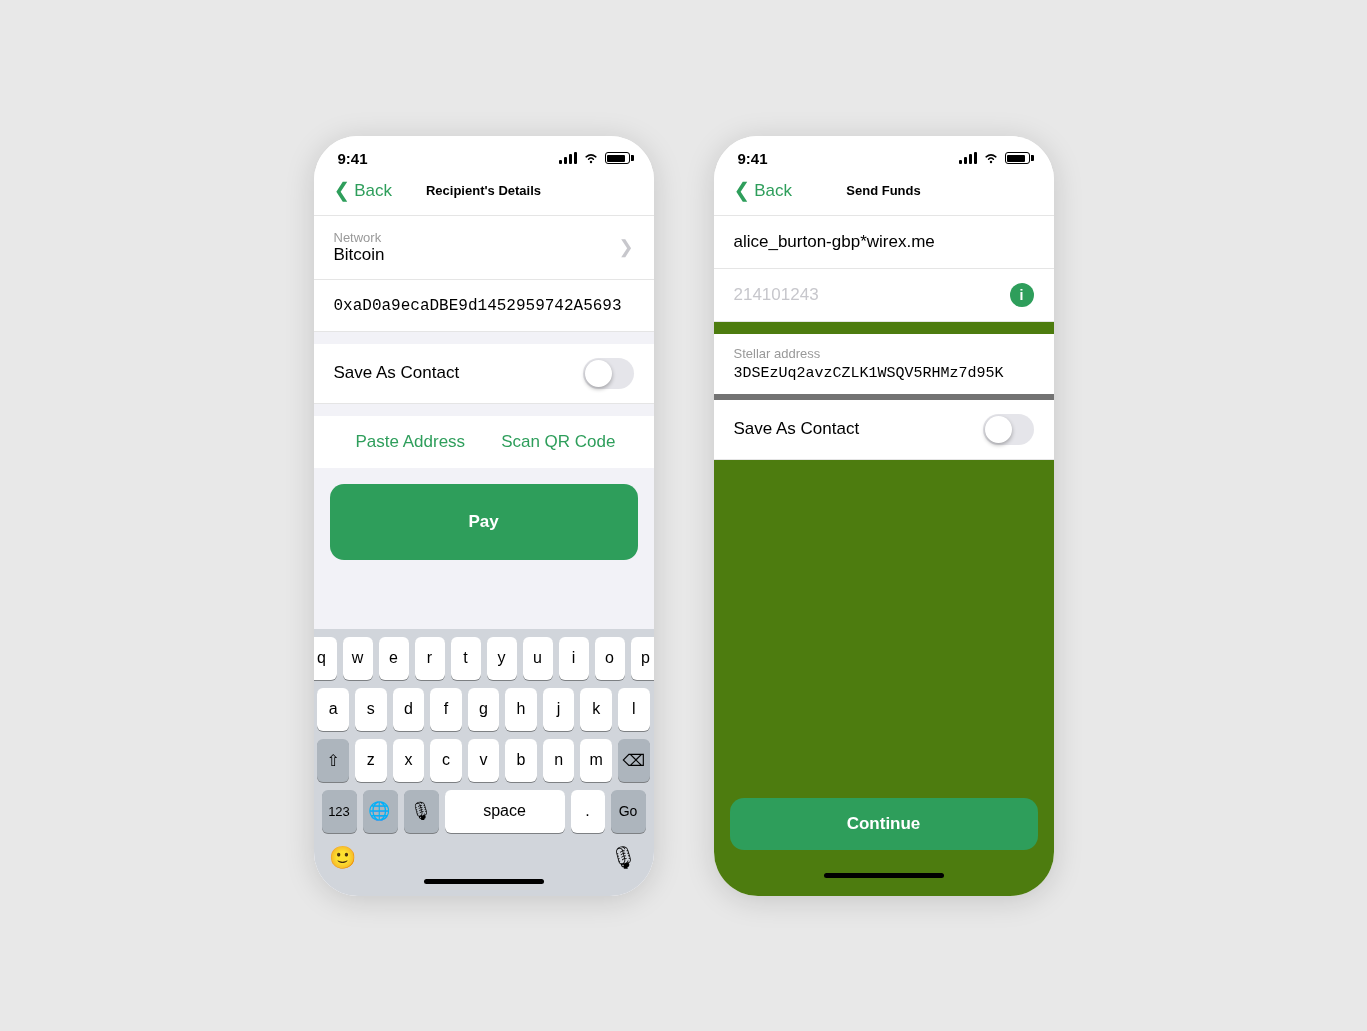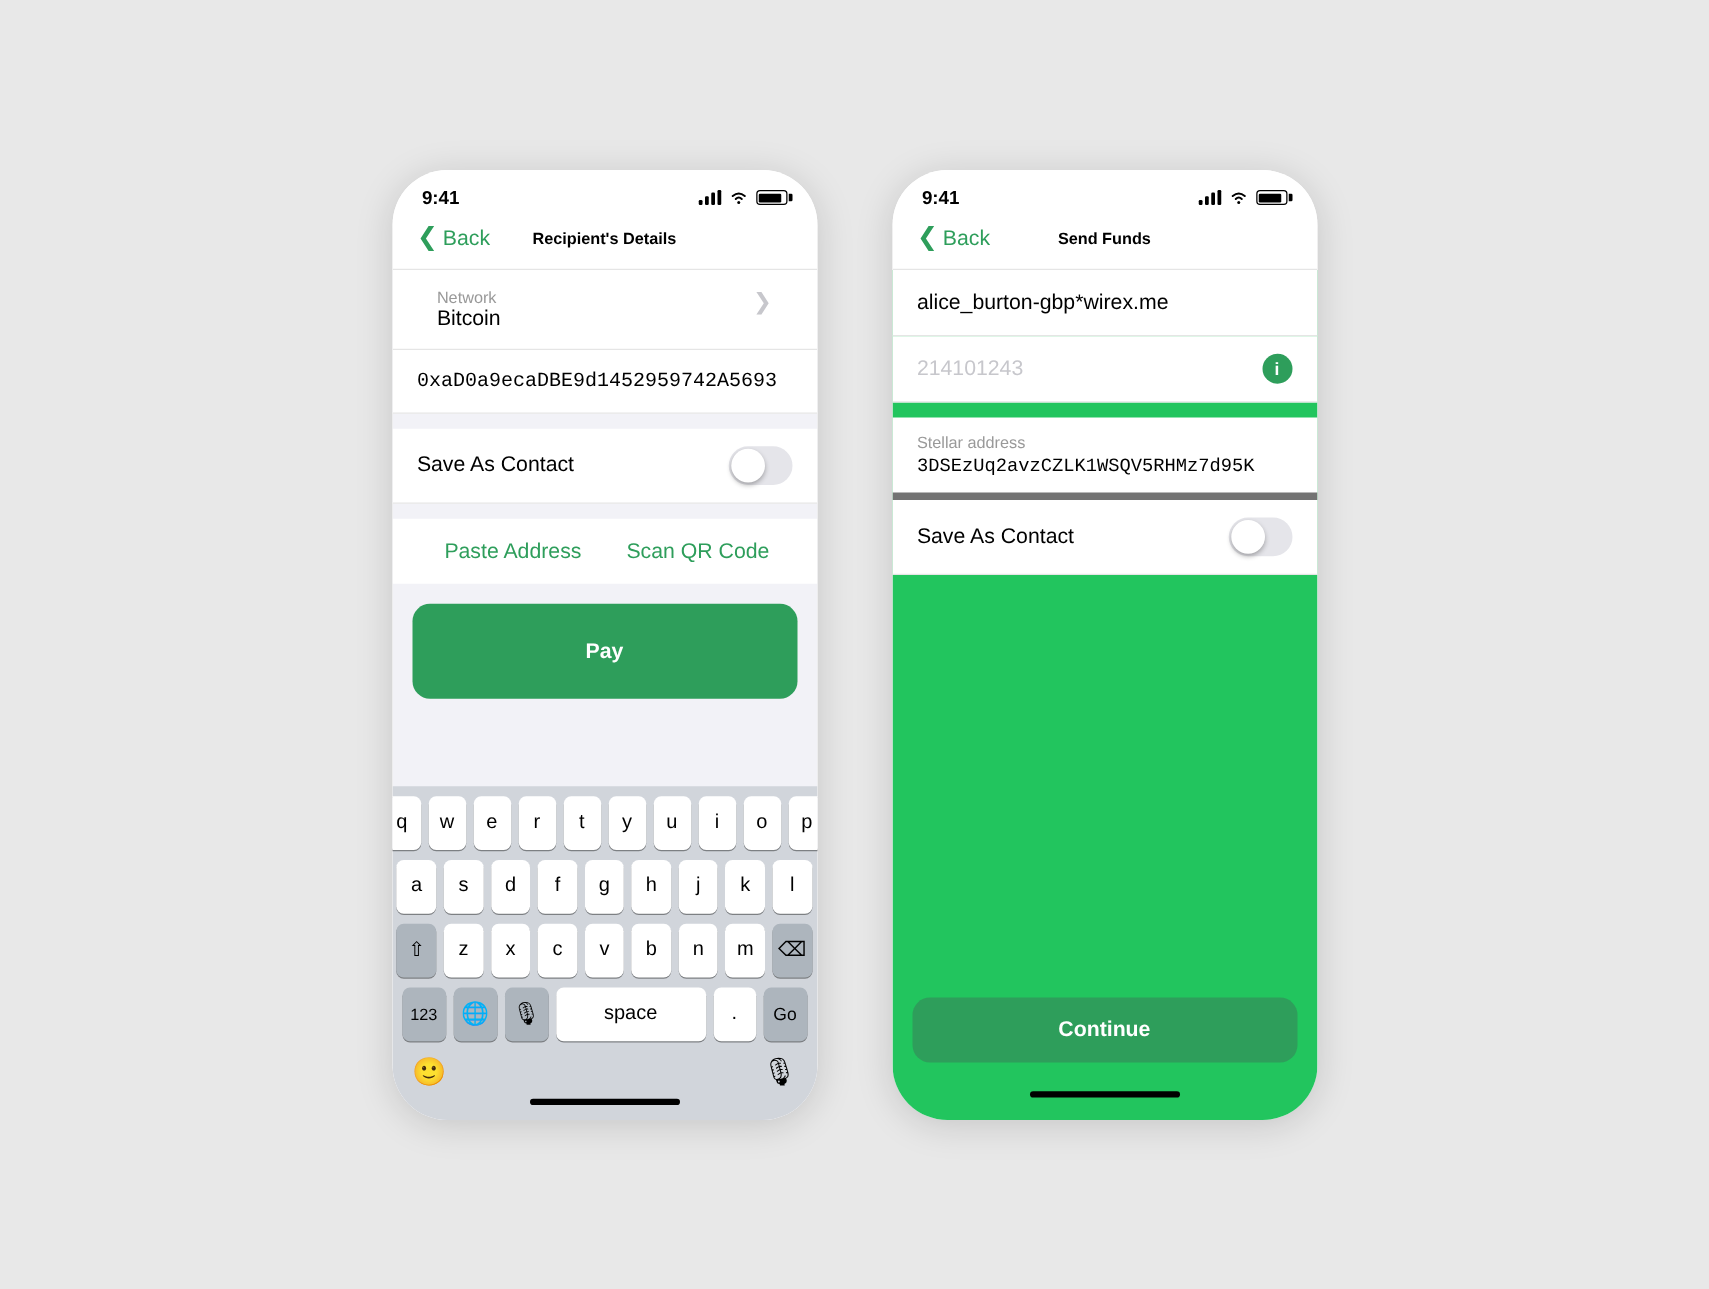--- a/index.html
+++ b/index.html
@@ -126,22 +126,23 @@
 
     
     .phone-content {
       background: #f2f2f7;
       height: calc(100% - 80px);
       overflow: hidden;
     }
 
     .network-row {
       background: #fff;
-      padding: 14px 36px;
-      display: flex;
+      padding: 14px 20px;
+      display: flex;
+      align-items: center;
       justify-content: space-between;
       border-bottom: 1px solid #e5e5e5;
     }
     .network-label {
       font-size: 13px;
       color: #999;
     }
     .network-value {
       font-size: 17px;
       color: #000;
@@ -349,21 +350,21 @@
       padding: 16px;
       margin: 16px;
       width: calc(100% - 32px);
       cursor: pointer;
       display: block;
       position: absolute;
       bottom: 30px;
       left: 0;
     }
     .phone2-content {
-      background: #22c55e;
+      background: #4d7c0f;
       height: calc(100% - 80px);
       position: relative;
     }
     .spacer-12 { height: 12px; }
   </style>
 </head>
 <body>
 
 <div class="phones-container">
 

